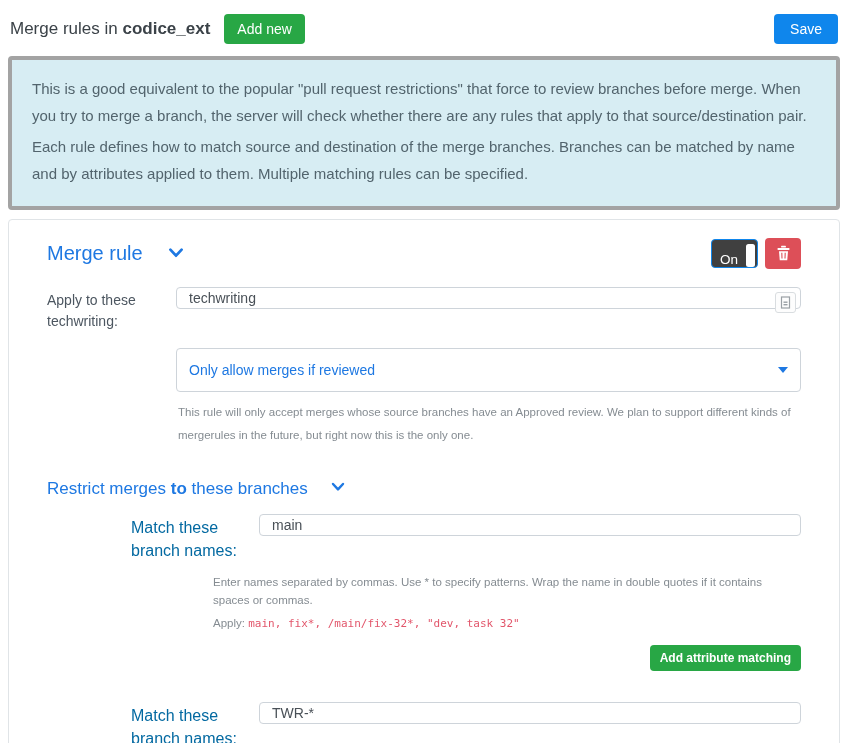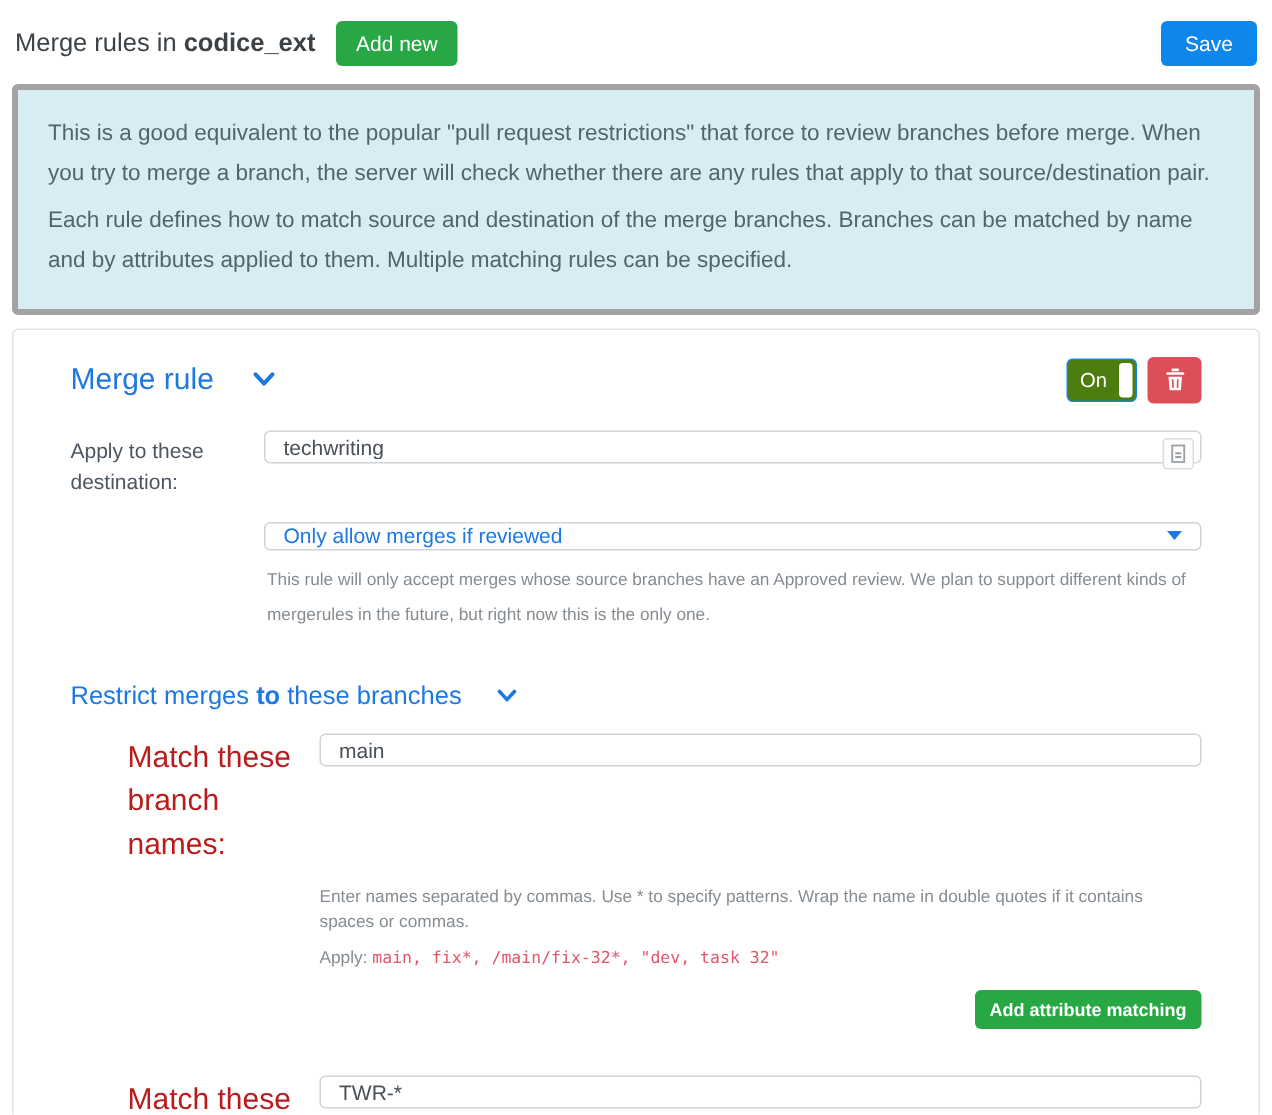--- a/index.html
+++ b/index.html
@@ -26,51 +26,51 @@
     color:#52646d; font-size:15px; line-height:1.78;
   }
   .alert-info p { margin:5px 0; }
 
   
   .panel { border:1px solid #e0e4e7; border-radius:4px; margin-top:9px; padding:18px 38px 30px 38px; }
 
   .rule-header { display:flex; align-items:center; }
   .rule-title { color:#1e78e2; font-size:20px; display:flex; align-items:center; gap:24px; cursor:pointer; }
   .rule-controls { margin-left:auto; display:flex; gap:7px; align-items:center; }
-  .toggle { width:47px; height:29px; background:#4d7c0f; border:1px solid #0f86ec; border-radius:4px; display:flex; align-items:center; cursor:pointer; }
+  .toggle { width:47px; height:29px; background:#404040; border:1px solid #0f86ec; border-radius:4px; display:flex; align-items:flex-end; cursor:pointer; }
   .toggle-text { flex:1; color:#fff; font-size:13.5px; text-align:center; }
   .toggle-knob { width:9px; height:23px; background:#fff; border-radius:2.5px; margin-right:2px; flex-shrink:0; }
   .btn-trash { width:36px; height:31px; background:#dd4f58; border-radius:4px; display:flex; align-items:center; justify-content:center; padding:0; }
 
   .form-row { display:flex; margin-top:18px; }
   .form-label { width:129px; flex-shrink:0; font-size:14px; color:#4c5660; line-height:1.5; padding-top:3px; }
   .input-wrap { flex:1; position:relative; display:flex; }
   .text-input {
     width:100%; height:22px; border:1px solid #ced4da; border-radius:4px;
     font-size:14px; color:#495057; padding:0 28px 0 12px; font-family:Liberation Sans, sans-serif; background:#fff;
   }
   .picker-icon {
     position:absolute; right:5px; top:5px; width:21px; height:21px;
     border:1px solid #d9dde0; border-radius:3px; background:#fdfdfd;
     display:flex; align-items:center; justify-content:center;
   }
 
   .dropdown {
-    margin:16px 0 0 129px; height:19px; border:1px solid #ced4da; border-radius:4px;
+    margin:16px 0 0 129px; height:44px; border:1px solid #ced4da; border-radius:4px;
     display:flex; align-items:center; padding:0 12px; color:#1e78e2; font-size:14px; cursor:pointer;
   }
   .dropdown-caret { margin-left:auto; display:flex; }
 
   .help-block { color:#858c92; font-size:11.5px; line-height:2.05; margin:9px 0 0 131px; max-width:634px; }
 
   .section { margin-top:31px; }
-  .section-title { color:#1e78e2; font-size:17px; display:flex; align-items:center; gap:22px; cursor:pointer; }
+  .section-title { color:#1e78e2; font-size:17px; display:flex; align-items:flex-start; gap:22px; cursor:pointer; }
   .section-title .kw { font-weight:700; }
   .section-row { display:flex; margin:15px 0 0 38px; }
-  .section-label { width:128px; flex-shrink:0; font-size:20px; color:#b91c1c; line-height:1.45; padding-top:2px; }
+  .section-label { width:128px; flex-shrink:0; font-size:16px; color:#0369a1; line-height:1.45; padding-top:2px;margin-left:46px; }
   .section-help { color:#858c92; font-size:11.5px; margin:12px 0 0 166px; line-height:1.5; }
   .sample-line { margin:8px 0 0 166px; font-size:11.5px; color:#858c92; }
   .sample-code { font-family:"DejaVu Sans Mono", monospace; font-size:11px; color:#e2566b; }
   .btn-row { display:flex; justify-content:flex-end; margin-top:15px; }
   .btn-attr { background:#28a745; color:#fff; font-size:12px; padding:7px 10px; font-weight:600; }
 </style>
 </head>
 <body>
 
 <div class="page">
@@ -114,21 +114,21 @@
                 <line x1="5.8" y1="7.8" x2="6" y2="13.6"></line>
                 <line x1="9.2" y1="7.8" x2="9" y2="13.6"></line>
               </g>
             </svg>
           </span>
         </button>
       </span>
     </div>
 
     <div class="form-row">
-      <span class="form-label">Apply to these destination:</span>
+      <span class="form-label">Apply to these techwriting:</span>
       <span class="input-wrap">
         <input class="text-input" type="text" value="techwriting" style="">
         <span class="picker-icon">
           <svg width="11" height="13" viewBox="0 0 11 13">
             <rect x="1.5" y="1" width="8" height="11" fill="none" stroke="#9aa0a5" stroke-width="1.2"></rect>
             <rect x="3.5" y="5.5" width="4" height="1.4" fill="#9aa0a5"></rect>
             <rect x="3.5" y="8" width="4" height="1.4" fill="#9aa0a5"></rect>
           </svg>
         </span>
       </span>

